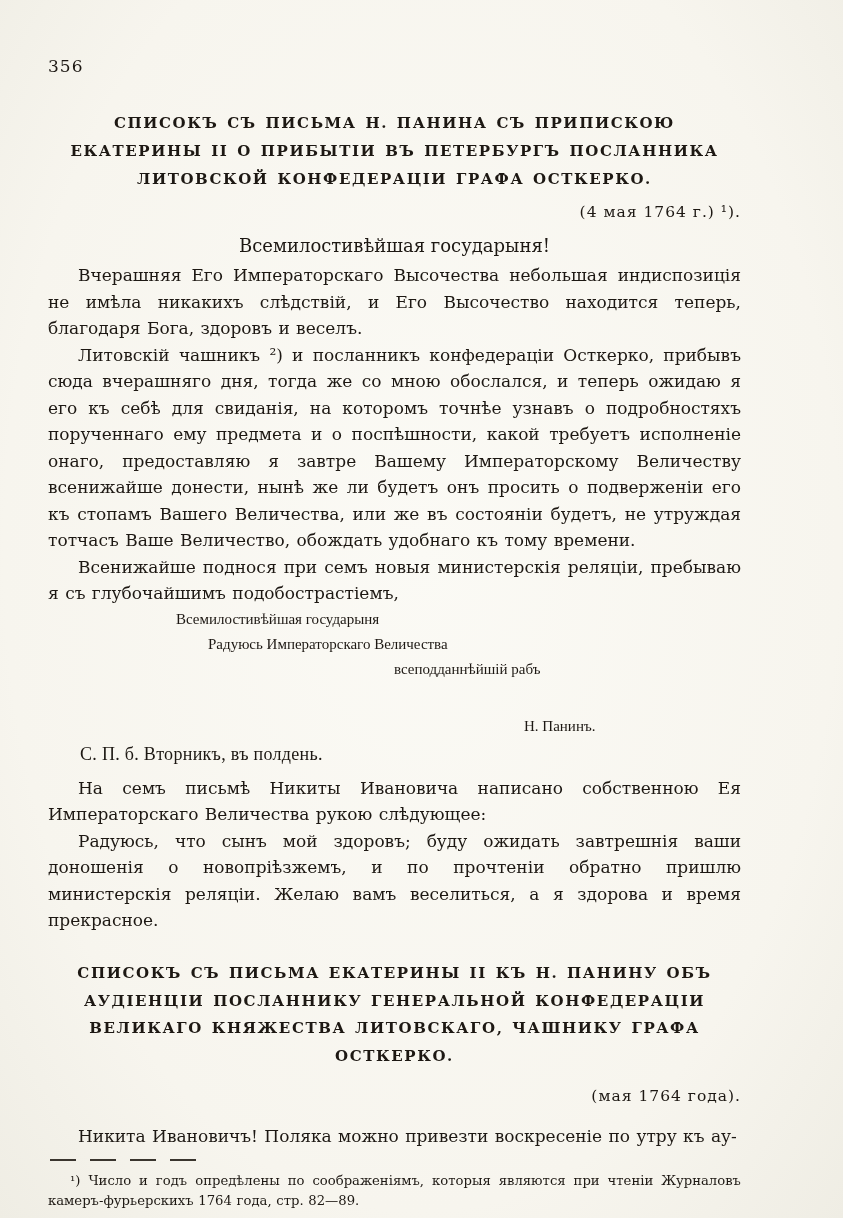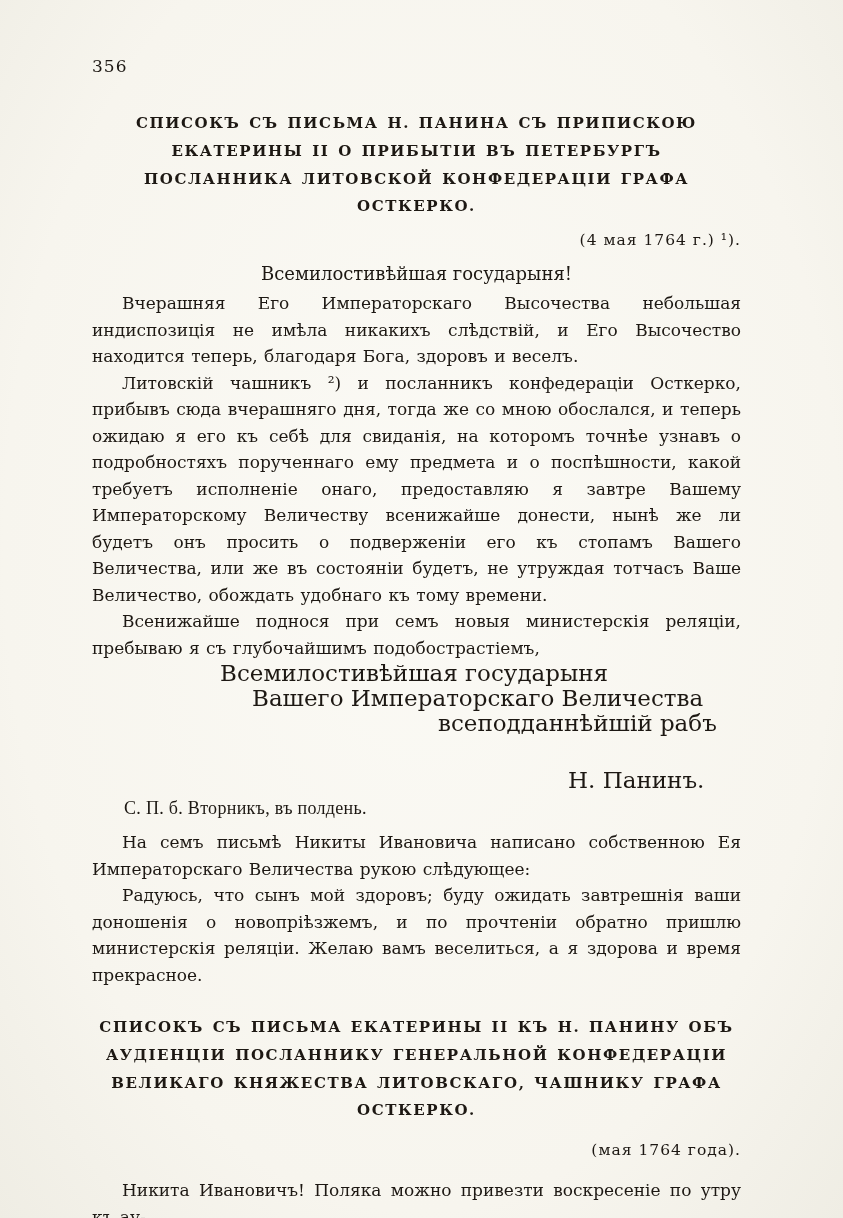--- a/index.html
+++ b/index.html
@@ -8,21 +8,21 @@
 
   .page {
     position: relative;
     width: 843px;
     height: 1218px;
     margin: 0 auto;
     background: #f9f7f1;
     background-image: radial-gradient(ellipse at 50% 45%, #fbfaf5 0%, #f7f5ee 70%, #efede4 100%);
     color: #1d1813;
     font-family: "DejaVu Serif", "Liberation Serif", serif;
-    padding: 56px 102px 36px 92px;
+    padding: 56px 102px 36px 48px;
     overflow: hidden;
   }
 
   
   .running-head {
     position: relative;
     height: 24px;
     margin-bottom: 30px;
     font-size: 17px;
   }
@@ -69,22 +69,23 @@
   .body-para {
     font-size: 17px;
     line-height: 26.5px;
     text-align: justify;
     text-indent: 30px;
     word-spacing: 1px;
   }
 
   
   .closing {
-    font-size: 23px;
+    font-size: 15px;
     line-height: 25px;
+    font-family: Liberation Serif, serif;
   }
   .closing-1 { margin-left: 128px; }
   .closing-2 { margin-left: 160px; }
   .closing-3 { margin-left: 346px; }
   .closing-4 { margin-left: 476px; margin-top: 32px; }
 
   .place-line {
     font-size: 18px;
     margin: 5px 0 10px 32px;
     letter-spacing: 0.3px;
@@ -127,21 +128,21 @@
   <section class="letter1">
     <h1 class="doc-title">СПИСОКЪ СЪ ПИСЬМА Н. ПАНИНА СЪ ПРИПИСКОЮ ЕКАТЕРИНЫ II О ПРИБЫТІИ ВЪ ПЕТЕРБУРГЪ ПОСЛАННИКА ЛИТОВСКОЙ КОНФЕДЕРАЦІИ ГРАФА ОСТКЕРКО.</h1>
     <p class="date-line">(4 мая 1764 г.) ¹).</p>
     <p class="salutation">Всемилостивѣйшая государыня!</p>
 
     <p class="body-para">Вчерашняя Его Императорскаго Высочества небольшая индиспозиція не имѣла никакихъ слѣдствій, и Его Высочество находится теперь, благодаря Бога, здоровъ и веселъ.</p>
     <p class="body-para">Литовскій чашникъ ²) и посланникъ конфедераціи Осткерко, прибывъ сюда вчерашняго дня, тогда же со мною обослался, и теперь ожидаю я его къ себѣ для свиданія, на которомъ точнѣе узнавъ о подробностяхъ порученнаго ему предмета и о поспѣшности, какой требуетъ исполненіе онаго, предоставляю я завтре Вашему Императорскому Величеству всенижайше донести, нынѣ же ли будетъ онъ просить о подверженіи его къ стопамъ Вашего Величества, или же въ состояніи будетъ, не утруждая тотчасъ Ваше Величество, обождать удобнаго къ тому времени.</p>
     <p class="body-para">Всенижайше поднося при семъ новыя министерскія реляціи, пребываю я съ глубочайшимъ подобострастіемъ,</p>
 
     <p class="closing closing-1">Всемилостивѣйшая государыня</p>
-    <p class="closing closing-2">Вашего Императорскаго Величества</p>
+    <p class="closing closing-2">Радуюсь Императорскаго Величества</p>
     <p class="closing closing-3">всеподданнѣйшій рабъ</p>
     <p class="closing closing-4">Н. Панинъ.</p>
 
     <p class="place-line">С. П. б. Вторникъ, въ полдень.</p>
   </section>
 
   <section class="postscript">
     <p class="body-para">На семъ письмѣ Никиты Ивановича написано собственною Ея Императорскаго Величества рукою слѣдующее:</p>
     <p class="body-para">Радуюсь, что сынъ мой здоровъ; буду ожидать завтрешнія ваши доношенія о новопріѣзжемъ, и по прочтеніи обратно пришлю министерскія реляціи. Желаю вамъ веселиться, а я здорова и время прекрасное.</p>
   </section>

